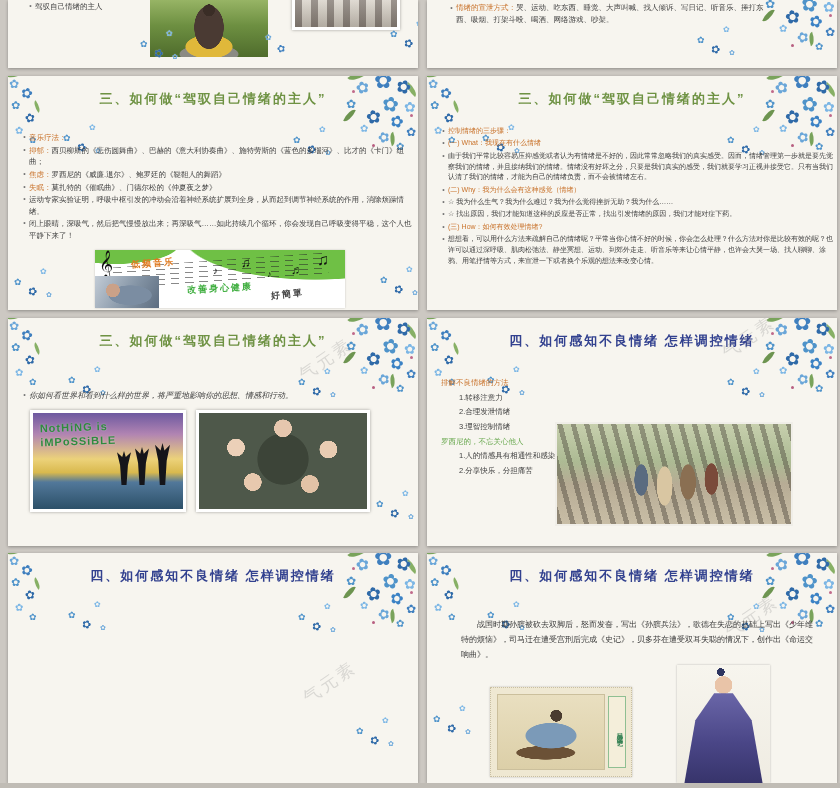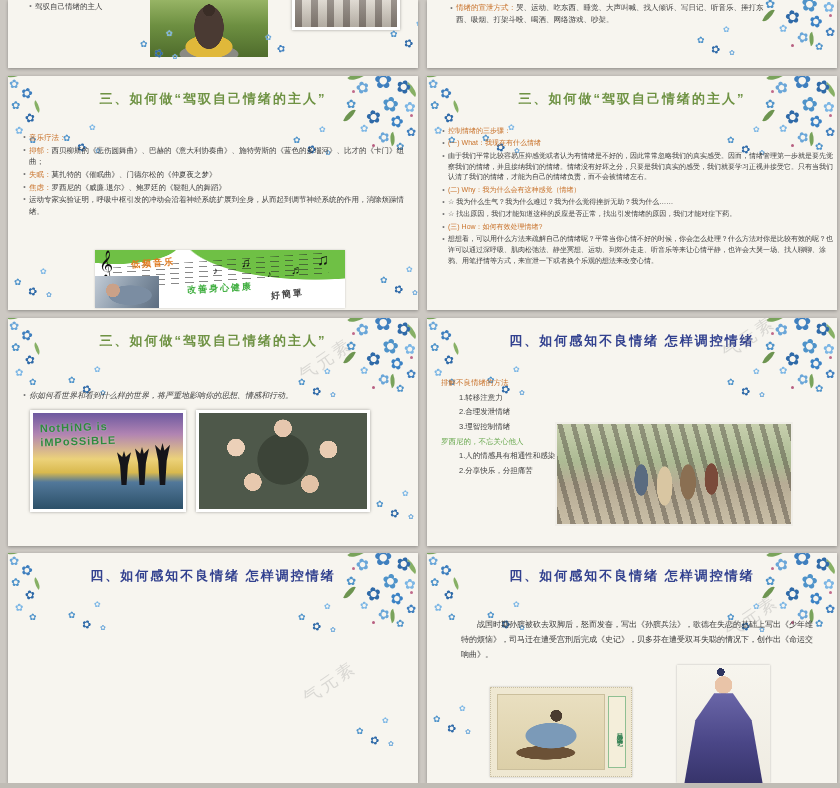--- a/index.html
+++ b/index.html
@@ -271,29 +271,33 @@
       <div class="bl">
         <span class="dot">•</span>
         <span><span class="lead org">音乐疗法：</span></span>
       </div>
       <div class="bl">
         <span class="dot">•</span>
         <span><span class="lead org">抑郁：</span>西贝柳斯的《悲伤圆舞曲》、巴赫的《意大利协奏曲》、施特劳斯的《蓝色的多瑙河》、比才的《卡门》组曲；</span>
       </div>
       <div class="bl">
         <span class="dot">•</span>
+        <span><span class="lead org">焦虑：</span>罗西尼的《威廉.退尔》、鲍罗廷的《鞑靼人的舞蹈》</span>
+      </div>
+      <div class="bl">
+        <span class="dot">•</span>
         <span><span class="lead org">失眠：</span>莫扎特的《催眠曲》、门德尔松的《仲夏夜之梦》</span>
       </div>
       <div class="bl">
         <span class="dot">•</span>
-        <span><span class="lead org">焦虑：</span>罗西尼的《威廉.退尔》、鲍罗廷的《鞑靼人的舞蹈》</span>
-      </div>
-      <div class="bl">
-        <span class="dot">•</span>
         <span>运动专家实验证明，呼吸中枢引发的冲动会沿着神经系统扩展到全身，从而起到调节神经系统的作用，消除烦躁情绪。</span>
+      </div>
+      <div class="bl">
+        <span class="dot">•</span>
+        <span>闭上眼睛，深吸气，然后把气慢慢放出来；再深吸气……如此持续几个循环，你会发现自己呼吸变得平稳，这个人也平静下来了！</span>
       </div>
     </div>
   <div class="banner" style="left:87px;top:174px;width:250px;height:58px;">
     <div class="wave"></div>
     <div class="staff"></div>
     <span class="note" style="left:4px;top:2px;font-size:24px;">𝄞</span>
     <span class="note" style="left:118px;top:16px;font-size:10px;">♪</span>
     <span class="note" style="left:146px;top:6px;font-size:13px;">♫</span>
     <span class="note" style="left:172px;top:20px;font-size:9px;">♪</span>
     <span class="note" style="left:196px;top:14px;font-size:12px;">♬</span>

